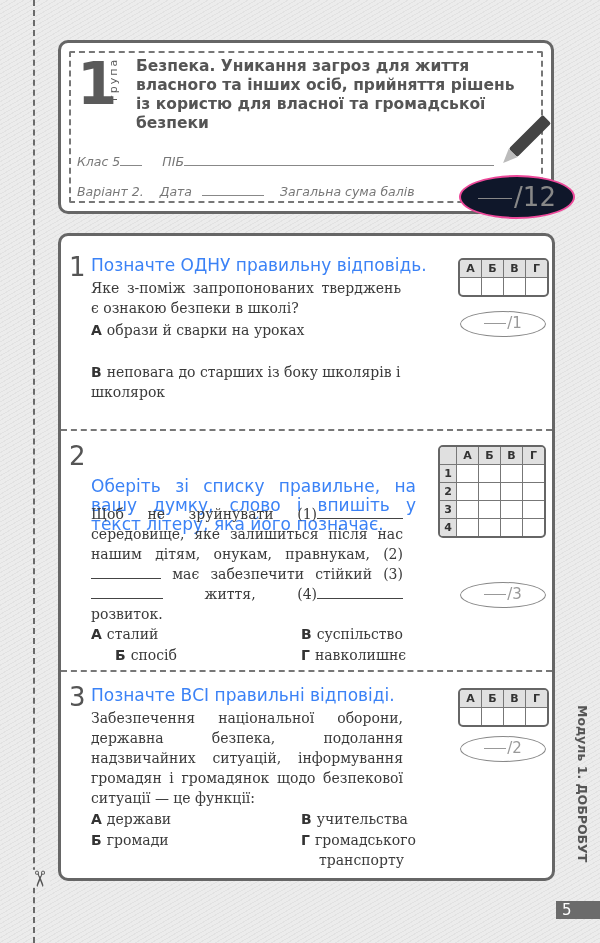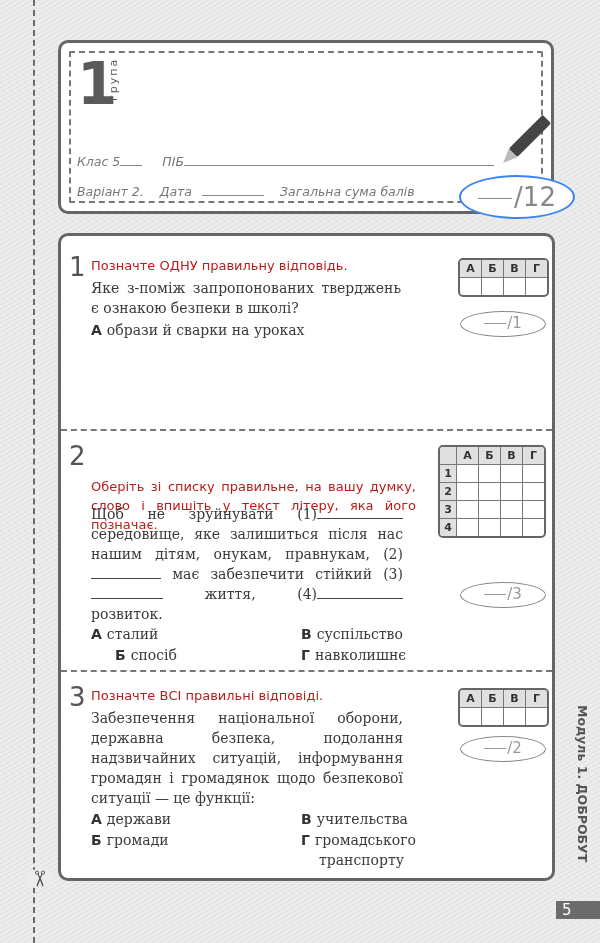--- a/index.html
+++ b/index.html
@@ -42,21 +42,21 @@
     font-family:"DejaVu Sans", sans-serif; font-weight:bold; font-size:15.5px;
     line-height:19px; color:#555;
   }
   .meta-row {
     position:absolute; left:16px; font-family:"DejaVu Sans", sans-serif;
     font-style:italic; font-size:12.5px; color:#777;
   }
   .meta-row .blank { display:inline-block; border-bottom:1px solid #888; height:12px; vertical-align:baseline; }
   .score-oval-big {
     position:absolute; left:459px; top:175px; width:116px; height:44px;
-    border:2px solid #3b82f6; border-radius:50%; background:#ffffff; box-sizing:border-box;
+    border:2px solid #ec4899; border-radius:50%; background:#0f172a; box-sizing:border-box;
     font-family:"DejaVu Sans", sans-serif; color:#888; font-size:26px; text-align:center; line-height:40px;
   }
   .score-oval-big .dash { display:inline-block; width:34px; border-bottom:1px solid #888; vertical-align:middle; margin-right:2px; }
   .pencil {
     position:absolute; left:518px; top:110px; width:14px; height:62px;
     transform:rotate(45deg); transform-origin:center;
   }
   .pencil .body { width:12px; height:48px; background:#444; border-radius:2px; margin:0 auto; }
   .pencil .tip { width:0; height:0; border-left:6px solid transparent; border-right:6px solid transparent; border-top:14px solid #bbb; margin:0 auto; }
   
@@ -64,21 +64,21 @@
     position:absolute; left:58px; top:233px; width:497px; height:648px;
     background:#fff; border:3px solid #666; border-radius:10px; box-sizing:border-box;
   }
   .q-sep {
     position:absolute; left:0; right:0; height:0; border-top:2px dashed #777;
   }
   .q-num {
     position:absolute; font-family:"DejaVu Sans", sans-serif; font-size:26px; color:#555; line-height:26px;
   }
   .q-instr {
-    position:absolute; font-family:"DejaVu Sans", sans-serif; font-size:13px; color:#b91c1c; line-height:19px;
+    position:absolute; font-family:"DejaVu Sans", sans-serif; font-size:17px; color:#3b82f6; line-height:19px;
   }
   .q-text {
     position:absolute; font-size:14px; line-height:20px; color:#3a3a3a; text-align:justify;
   }
   .opt { position:absolute; font-size:14px; line-height:20px; color:#3a3a3a; }
   .opt .letter { font-family:"DejaVu Sans", sans-serif; font-weight:bold; color:#333; margin-right:5px; }
   .blank-line { display:inline-block; border-bottom:1px solid #444; height:12px; }
   
   .ans-grid {
     position:absolute; border:2px solid #666; border-radius:5px; border-collapse:separate;
@@ -106,20 +106,21 @@
 </head>
 <body>
 
 <div class="cut-line"></div>
 <div class="scissors">✂</div>
 
 <div class="header-card">
   <div class="header-inner"></div>
   <div class="group-num">1</div>
   <div class="group-word" style="top:58px; left:46px;">група</div>
+  <div class="header-title">Безпека. Уникання загроз для життя власного та інших осіб, прийняття рішень із користю для власної та громадської безпеки</div>
 
   <div class="meta-row" style="top:110px;">
     <span>Клас 5</span><span class="blank" style="width:22px;"></span>
     <span style="margin-left:16px;">ПІБ</span><span class="blank" style="width:310px;"></span>
   </div>
   <div class="meta-row" style="top:140px;">
     <span>Варіант 2.</span>
     <span style="margin-left:12px;">Дата</span>
     <span class="blank" style="width:62px; margin-left:6px;"></span>
     <span style="margin-left:12px;">Загальна сума балів</span>
@@ -130,20 +131,21 @@
     <div class="tip"></div>
   </div>
 <div class="score-oval-big"><span class="dash"></span><span>/12</span></div>
 
 <div class="main-card">
 
   <div class="q-num" style="left:8px; top:18px;">1</div>
   <div class="q-instr" style="left:30px; top:20px;">Позначте ОДНУ правильну відповідь.</div>
   <div class="q-text" style="left:30px; top:42px; width:310px;">Яке з-поміж запропонованих тверджень є ознакою безпеки в школі?</div>
   <div class="opt" style="left:30px; top:84px;"><span class="letter">А</span><span>образи й сварки на уроках</span></div>
+  <div class="opt" style="left:30px; top:126px; width:315px;"><span class="letter">В</span><span>неповага до старших із боку школярів і школярок</span></div>
 
   <table class="ans-grid" style="left:397px; top:22px;">
     <tbody>
         <tr class="hd">
           <td style="width:21px;height:17px;">А</td>
           <td style="width:21px;">Б</td>
           <td style="width:21px;">В</td>
           <td style="width:21px;">Г</td>
         </tr>
     <tr>

